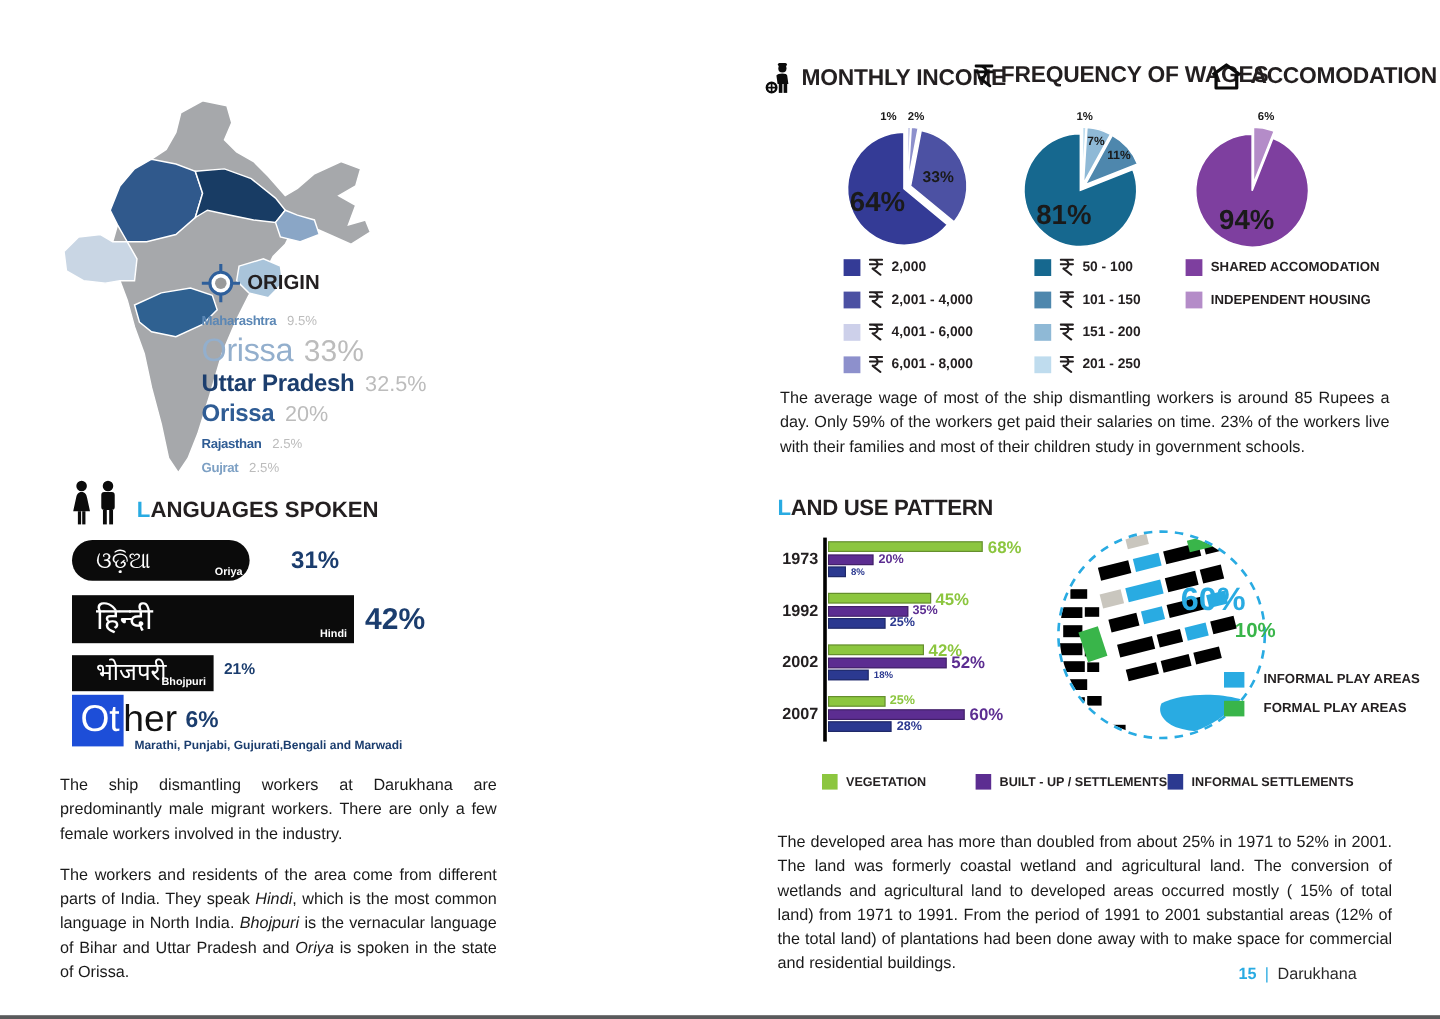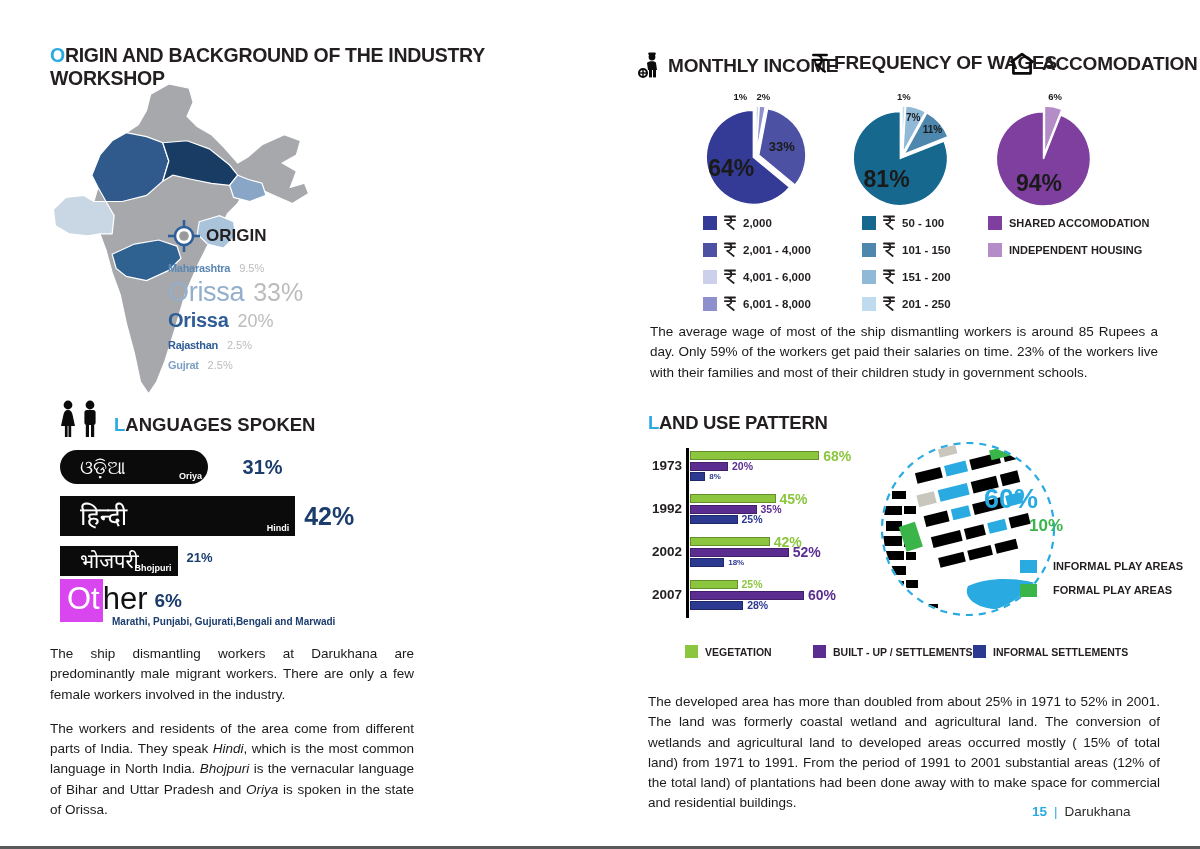--- a/index.html
+++ b/index.html
@@ -14,21 +14,21 @@
   .origin-row{margin-bottom:3px;line-height:1.08;white-space:nowrap;}
   #lang-head{left:58px;top:400px;display:flex;align-items:flex-end;gap:10px;}
   #lang-head .lh-text{font-size:18.5px;font-weight:bold;padding-bottom:2px;}
   #lang-bars{left:60px;top:450px;width:430px;height:130px;}
   .lang-bar{position:absolute;background:#0b0b0b;display:flex;align-items:center;}
   .lang-native{color:#fff;padding-left:20px;line-height:1;}
   .lang-latin{position:absolute;right:6px;bottom:3px;color:#fff;font-size:9px;font-weight:bold;}
   .lang-val{position:absolute;color:#1b3d6e;font-weight:bold;line-height:1;}
   #other-block{left:60px;top:579px;}
   .other-line{display:flex;align-items:flex-end;}
-  .ot{background:#d946ef;color:#fff;font-size:31px;padding:4px 3px 8px 7px;line-height:1;}
+  .ot{background:#1d4ed8;color:#fff;font-size:31px;padding:4px 3px 8px 7px;line-height:1;}
   .her{color:#111;font-size:31px;line-height:1;padding-bottom:8px;}
   .other-pct{color:#1b3d6e;font-size:19px;font-weight:bold;margin-left:7px;padding-bottom:10px;}
   .other-note{color:#1b3d6e;font-size:10px;font-weight:bold;margin:-6px 0 0 52px;}
   #left-paras{left:50px;top:644px;width:364px;}
   .para{margin:0 0 14px 0;text-align:justify;font-size:13.5px;line-height:1.5;color:#1a1a1a;}
   .hdr{top:52px;display:flex;align-items:center;gap:6px;font-size:19px;font-weight:bold;letter-spacing:-0.2px;}
   #hdr-0{left:637px;} #hdr-1{left:812px;} #hdr-2{left:1008px;}
   .pie-wrap{position:absolute;top:84px;width:118px;height:128px;}
   .pie-legend{position:absolute;top:209px;}
   .leg-row{display:flex;align-items:center;gap:7px;height:27px;}
@@ -65,21 +65,20 @@
 <svg width="0" height="0" style="position:absolute" aria-hidden="true">
   <defs>
     <g id="rupee-g">
       <path d="M1 1.5 H12 M1 5.5 H12 M3.5 1.5 C9.5 1.5 9.5 9.5 3.5 9.5 M3.5 9.5 L10.5 15" fill="none" stroke="currentColor" stroke-width="1.9" stroke-linecap="round"></path>
     </g>
   </defs>
 </svg>
 
 <div class="page">
 
-  <h1 id="left-title" class="abs"><span class="accent">O</span><span>RIGIN AND BACKGROUND OF THE INDUSTRY WORKSHOP</span></h1>
 
   <svg id="india-map" class="abs" style="left:48px;top:82px" width="268" height="316" viewBox="0 0 262 312">
     <path stroke="#ffffff" stroke-width="1.2" d="M118,2 L138,6 L142,20 L136,34 L146,44 L160,52 L172,64 L186,80 L196,74 L210,62 L232,52 L248,58 L244,72 L230,80 L244,88 L238,104 L252,100 L256,110 L240,120 L222,112 L204,104 L192,108 L186,120 L176,130 L168,146 L156,162 L146,182 L134,210 L124,244 L114,276 L106,296 L98,308 L90,296 L84,268 L76,238 L70,210 L62,188 L56,166 L50,150 L38,152 L20,150 L6,142 L4,126 L16,114 L34,112 L44,118 L48,104 L42,92 L50,72 L62,58 L76,50 L88,42 L96,28 L100,12 Z" fill="#a6a8ab"></path>
     <path stroke="#fff" stroke-width="1.2" d="M48,104 L42,92 L50,72 L62,58 L76,50 L96,54 L112,60 L118,78 L112,98 L96,112 L72,118 L56,118 Z" fill="#30598c"></path>
     <path stroke="#fff" stroke-width="1.2" d="M6,142 L4,126 L16,114 L34,112 L44,118 L56,118 L64,132 L62,150 L50,150 L38,152 L20,150 Z" fill="#c9d6e4"></path>
     <path stroke="#fff" stroke-width="1.2" d="M112,60 L136,58 L158,66 L178,82 L186,92 L178,102 L160,100 L140,96 L122,92 L112,98 L118,78 Z" fill="#183c64"></path>
     <path stroke="#fff" stroke-width="1.2" d="M178,102 L186,92 L196,96 L210,100 L214,112 L198,118 L182,114 Z" fill="#8aa6c6"></path>
     <path stroke="#fff" stroke-width="1.2" d="M62,170 L84,160 L108,156 L126,162 L130,174 L118,186 L96,196 L76,192 L66,184 Z" fill="#2f6191"></path>
     <path stroke="#fff" stroke-width="1.2" d="M148,138 L168,132 L182,138 L184,152 L172,164 L156,160 L146,150 Z" fill="#a9c4da"></path>
   </svg>
@@ -90,20 +89,21 @@
       <line x1="0" y1="15" x2="30" y2="15" stroke="#2e5f9b" stroke-width="2.4"></line>
       <circle cx="15" cy="15" r="8.5" fill="#ffffff" stroke="#2e5f9b" stroke-width="2.4"></circle>
       <circle cx="15" cy="15" r="4.5" fill="#9a9a9a"></circle>
     </svg>
     <span>ORIGIN</span>
   </div>
 
   <div id="origin-stats" class="abs">
       <div class="origin-row"><span class="o-name" style="color: rgb(91, 135, 181); font-size: 11px; font-weight: 700; letter-spacing: -0.3px;">Maharashtra</span><span class="o-val" style="color: rgb(188, 188, 188); font-size: 11px; margin-left: 9px; font-weight: 400;">9.5%</span></div>
       <div class="origin-row"><span class="o-name" style="color: rgb(147, 175, 205); font-size: 27px; font-weight: 400; letter-spacing: -0.3px;">Orissa</span><span class="o-val" style="color: rgb(188, 188, 188); font-size: 25px; margin-left: 9px; font-weight: 400;">33%</span></div>
+      <div class="origin-row"><span class="o-name" style="color: rgb(28, 62, 110); font-size: 20px; font-weight: 700; letter-spacing: -0.3px;">Uttar Pradesh</span><span class="o-val" style="color: rgb(188, 188, 188); font-size: 18px; margin-left: 9px; font-weight: 400;">32.5%</span></div>
       <div class="origin-row"><span class="o-name" style="color: rgb(47, 92, 148); font-size: 20px; font-weight: 700; letter-spacing: -0.3px;">Orissa</span><span class="o-val" style="color: rgb(188, 188, 188); font-size: 18px; margin-left: 9px; font-weight: 400;">20%</span></div>
       <div class="origin-row"><span class="o-name" style="color: rgb(47, 92, 148); font-size: 11px; font-weight: 700; letter-spacing: -0.3px;">Rajasthan</span><span class="o-val" style="color: rgb(188, 188, 188); font-size: 11px; margin-left: 9px; font-weight: 400;">2.5%</span></div>
       <div class="origin-row"><span class="o-name" style="color: rgb(125, 160, 196); font-size: 11px; font-weight: 700; letter-spacing: -0.3px;">Gujrat</span><span class="o-val" style="color: rgb(188, 188, 188); font-size: 11px; margin-left: 9px; font-weight: 400;">2.5%</span></div>
     </div>
 
   <div id="lang-head" class="abs">
     <svg width="46" height="38" viewBox="0 0 46 38" fill="#0b0b0b">
       <g>
         <circle cx="10" cy="5" r="4.4"></circle>
         <path d="M10 10 C7 10 6 12 5.4 15 L3 26 H17 L14.6 15 C14 12 13 10 10 10 Z"></path>

